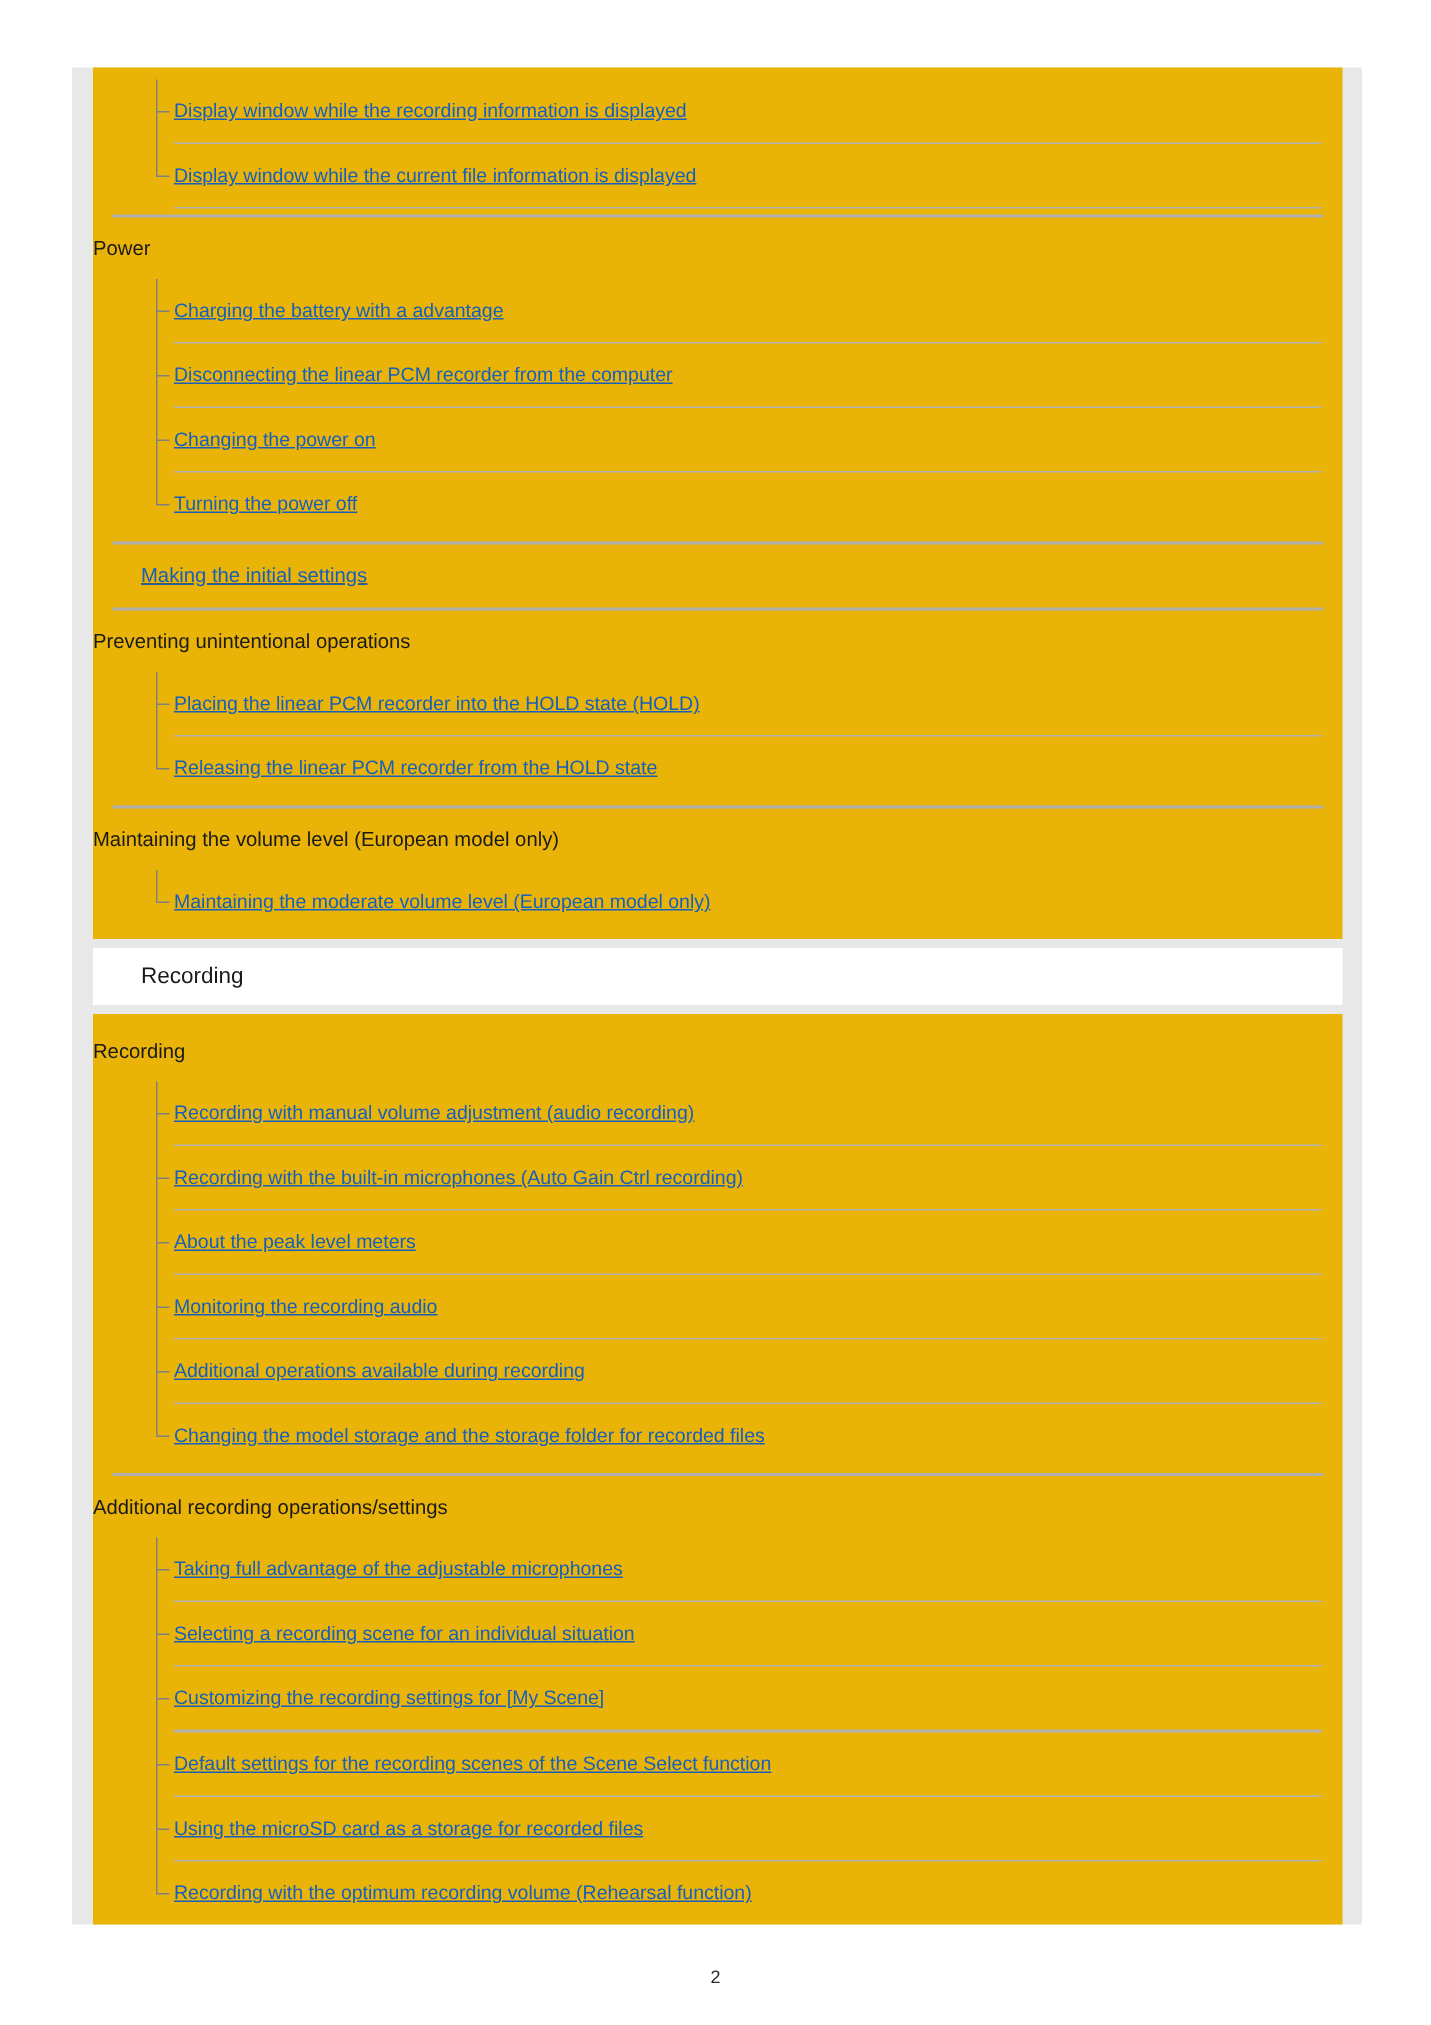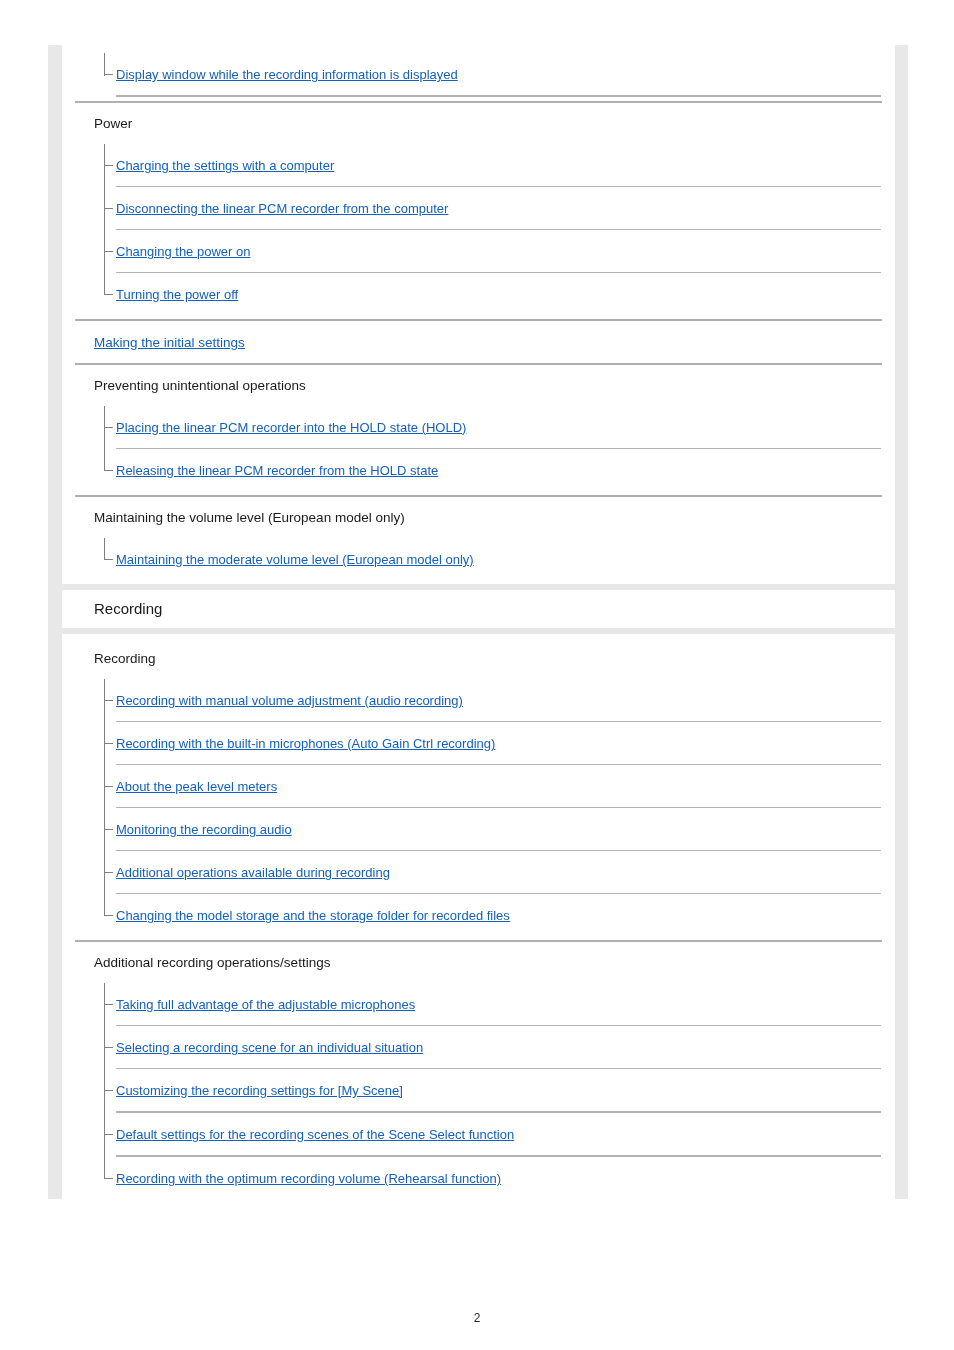--- a/index.html
+++ b/index.html
@@ -34,21 +34,21 @@
   }
 
   
   .toc-inner {
     margin-left: 14px;     
     margin-right: 13px;    
     width: 833px;
   }
 
   .block {
-    background: #ffffff;
+    background: #eab308;
     padding: 0;
   }
 
   .block-gap {
     height: 6px;
     background: #e8e8e8;
   }
 
   
   .chapter {
@@ -57,21 +57,20 @@
     line-height: 38px;
     padding-left: 32px;
     font-size: 15px;
     color: #1a1a1a;
     white-space: nowrap;
     overflow: hidden;
   }
 
   
   .section-head {
-    padding-left: 32px;
     font-size: 13.5px;
     color: #1a1a1a;
     height: 41px;
     line-height: 41px;
     white-space: nowrap;
     overflow: hidden;
   }
 
   
   .rule-section {
@@ -160,28 +159,29 @@
 
 <div class="page">
   <div class="toc-frame">
     <div class="toc-inner" id="toc-inner">
         <div class="block">
           <div class="spacer-sm"></div>
           <div class="tree">
             <div class="spine"></div>
             <div class="link-row"><div class="tick"></div><a class="toc-link">Display window while the recording information is displayed</a></div>
             <div class="rule-item"></div>
+            <div class="link-row"><div class="tick"></div><a class="toc-link">Display window while the current file information is displayed</a></div>
             <div class="rule-item"></div>
           </div>
           <div class="spacer-xs"></div>
           <div class="rule-section"></div>
           <div class="section-head">Power</div>
           <div class="tree">
             <div class="spine"></div>
-            <div class="link-row"><div class="tick"></div><a class="toc-link">Charging the settings with a computer</a></div>
+            <div class="link-row"><div class="tick"></div><a class="toc-link">Charging the battery with a advantage</a></div>
             <div class="rule-item"></div>
             <div class="link-row"><div class="tick"></div><a class="toc-link">Disconnecting the linear PCM recorder from the computer</a></div>
             <div class="rule-item"></div>
             <div class="link-row"><div class="tick"></div><a class="toc-link">Changing the power on</a></div>
             <div class="rule-item"></div>
             <div class="link-row"><div class="tick"></div><a class="toc-link">Turning the power off</a></div>
           </div>
           <div class="spacer-xs"></div>
           <div class="rule-section"></div>
           <div class="toplink-row"><a class="toc-link" style="font-size: 13.5px;">Making the initial settings</a></div>
@@ -229,20 +229,21 @@
             <div class="spine"></div>
             <div class="link-row"><div class="tick"></div><a class="toc-link">Taking full advantage of the adjustable microphones</a></div>
             <div class="rule-item"></div>
             <div class="link-row"><div class="tick"></div><a class="toc-link">Selecting a recording scene for an individual situation</a></div>
             <div class="rule-item"></div>
             <div class="link-row"><div class="tick"></div><a class="toc-link">Customizing the recording settings for [My Scene]</a></div>
             <div class="rule-item"></div>
             <div class="rule-item"></div>
             <div class="link-row"><div class="tick"></div><a class="toc-link">Default settings for the recording scenes of the Scene Select function</a></div>
             <div class="rule-item"></div>
+            <div class="link-row"><div class="tick"></div><a class="toc-link">Using the microSD card as a storage for recorded files</a></div>
             <div class="rule-item"></div>
             <div class="link-row"><div class="tick"></div><a class="toc-link">Recording with the optimum recording volume (Rehearsal function)</a></div>
           </div>
         </div>
       </div>
   </div>
   <div class="page-number">2</div>
 </div>
 
 </body></html>

